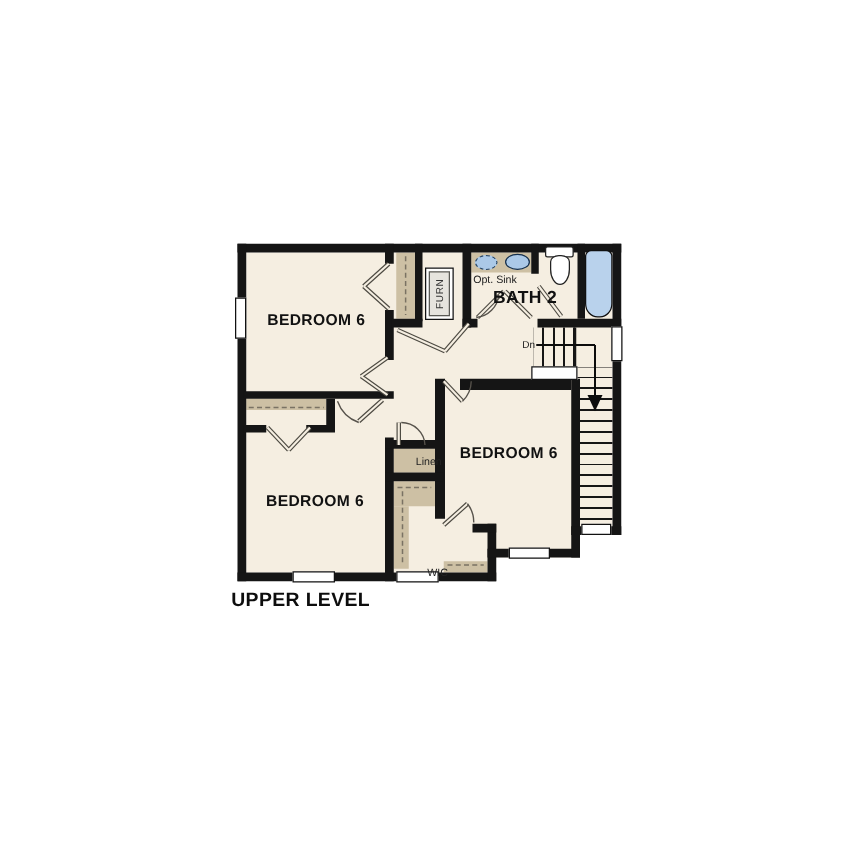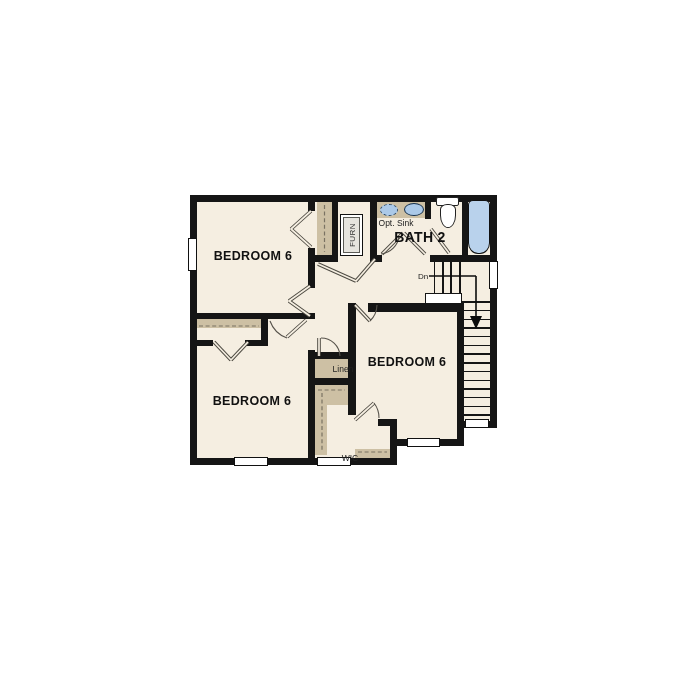--- a/index.html
+++ b/index.html
@@ -168,13 +168,14 @@
 
   <div class="lbl room-lbl" style="left:253px;top:256px;">BEDROOM 6</div>
   <div class="lbl room-lbl" style="left:252px;top:401px;">BEDROOM 6</div>
   <div class="lbl room-lbl" style="left:407px;top:362px;">BEDROOM 6</div>
   <div class="lbl room-lbl" style="left:420px;top:237px;font-size:14px;">BATH 2</div>
   <div class="lbl small-lbl" style="left:396px;top:223px;">Opt. Sink</div>
   <div class="lbl small-lbl" style="left:423px;top:276px;font-size:8px;">Dn</div>
   <div class="lbl small-lbl" style="left:331px;top:369px;padding-left:24px;">Linen</div>
   <div class="lbl small-lbl" style="left:350px;top:458px;">WIC</div>
 
+  <div class="title-lbl">UPPER LEVEL</div>
 </div>
 
 </body></html>

